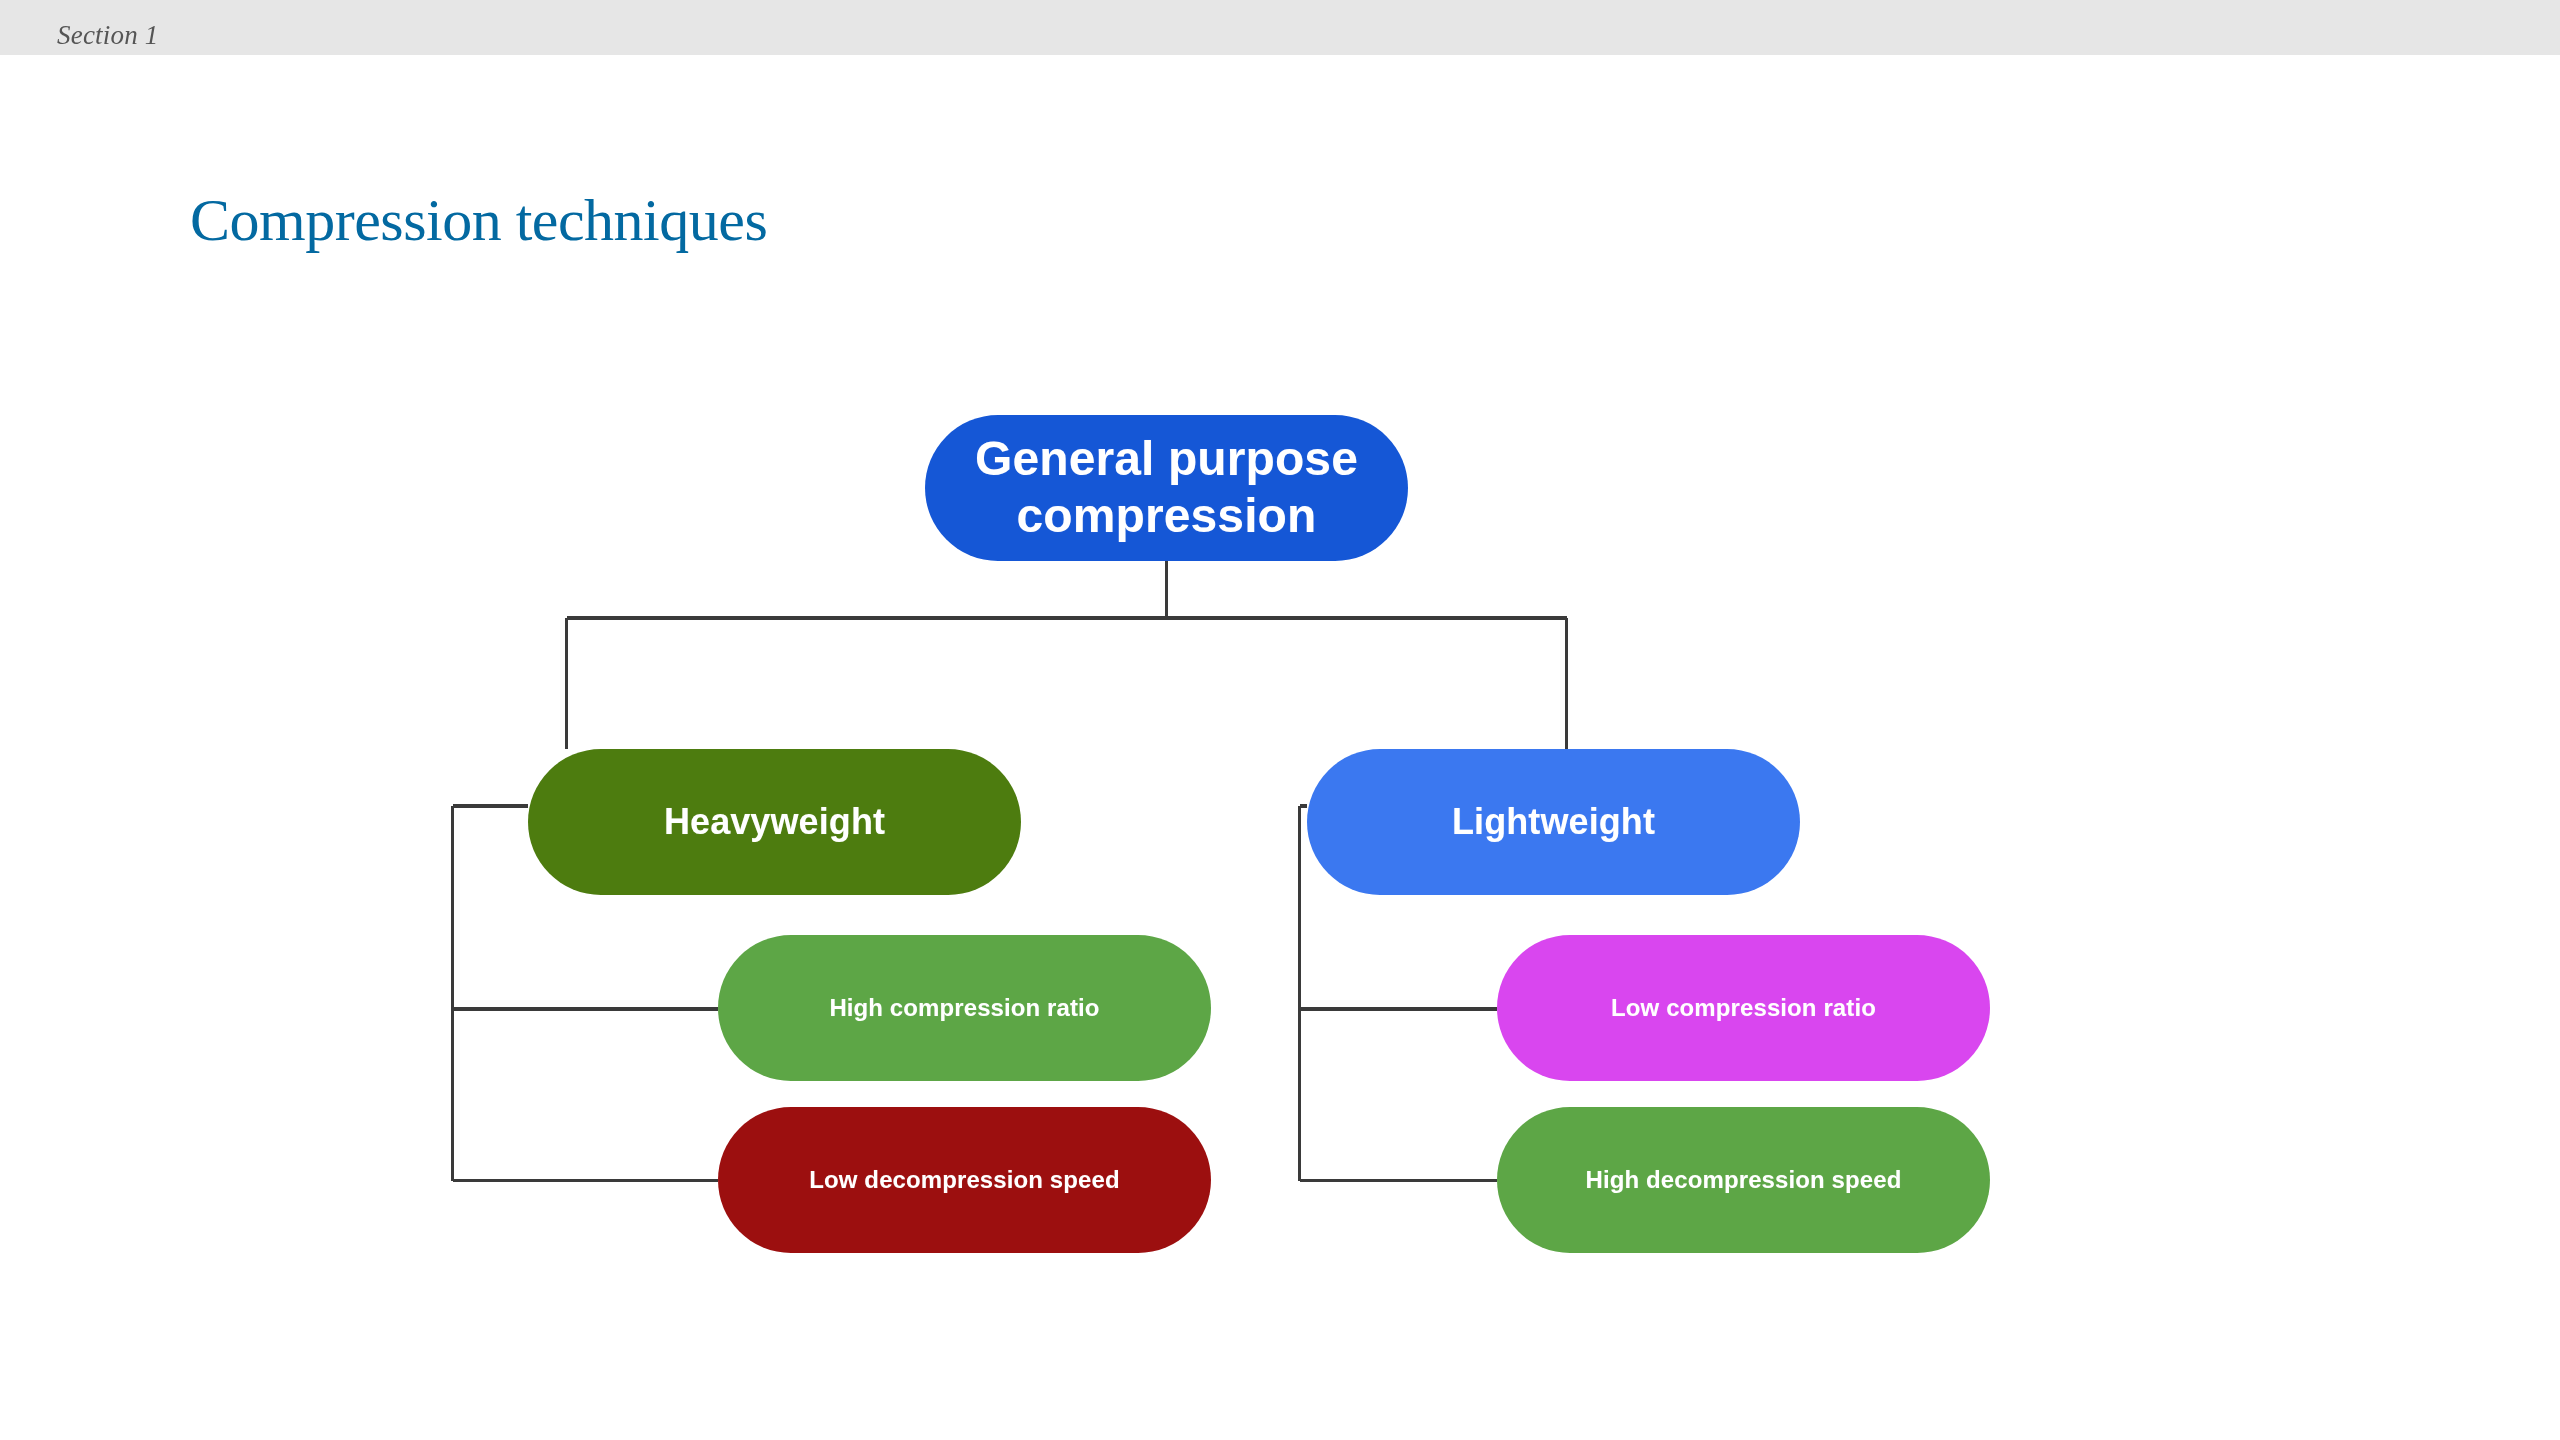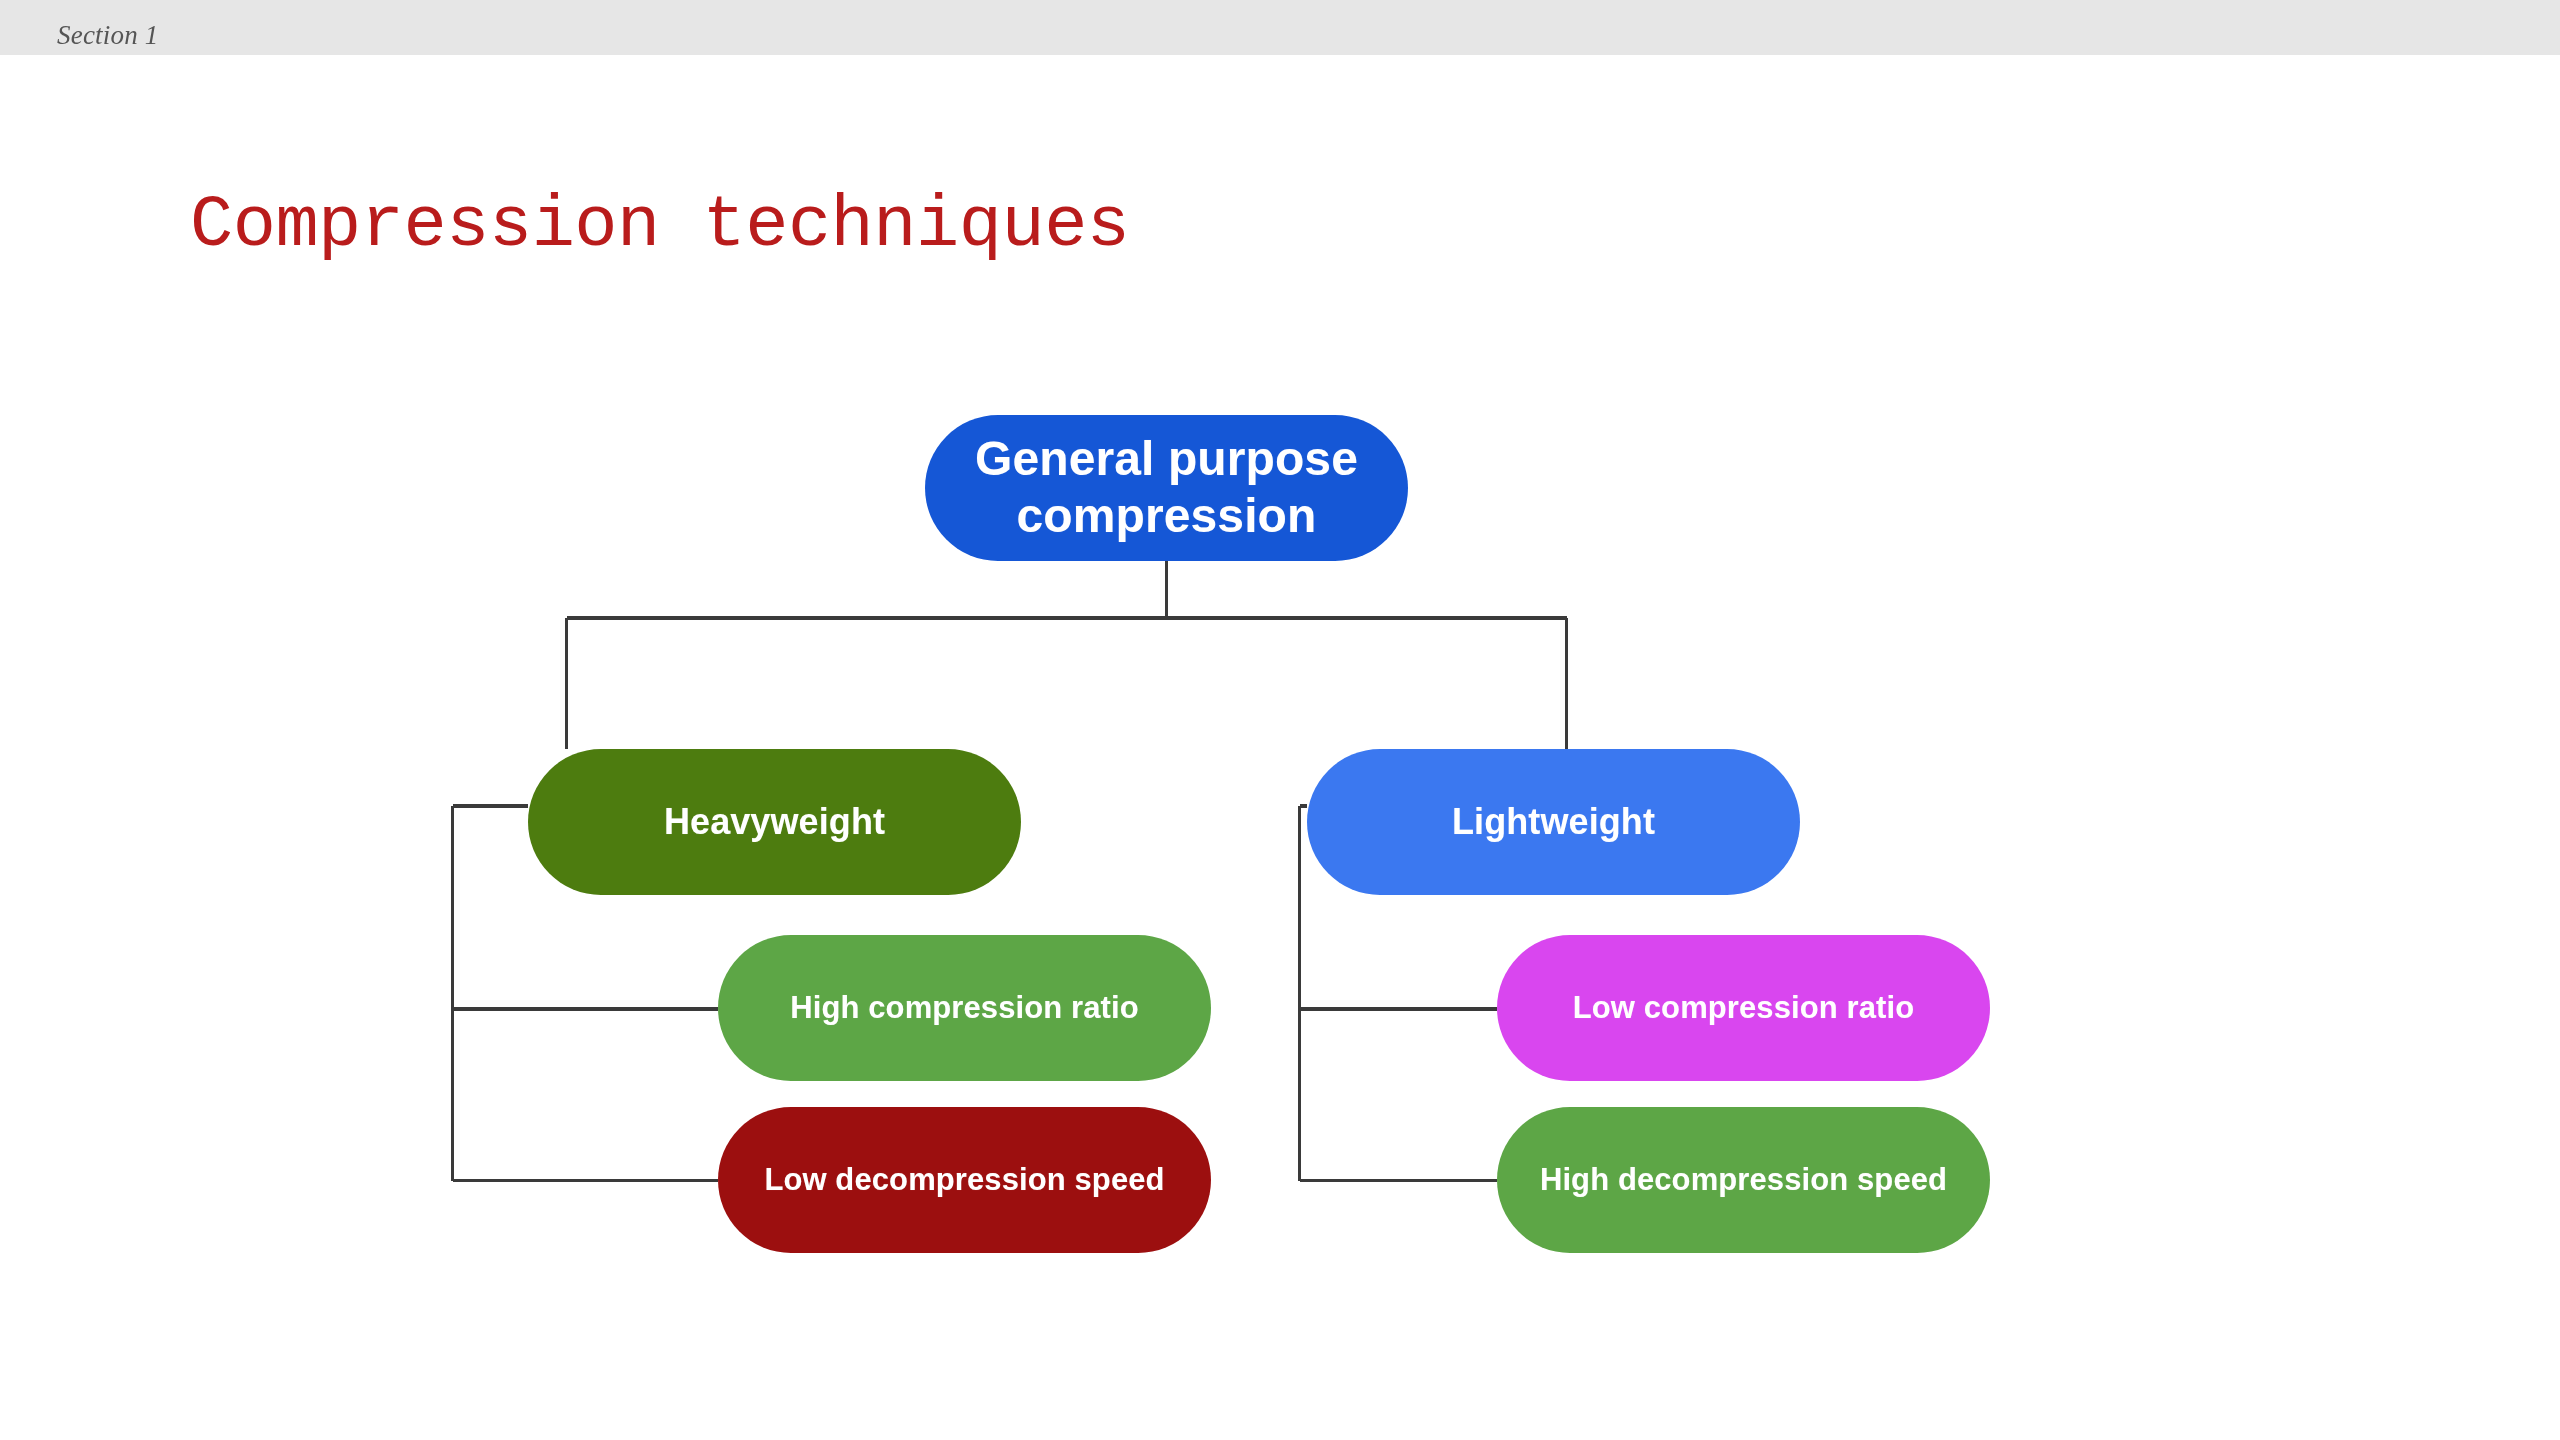--- a/index.html
+++ b/index.html
@@ -47,25 +47,25 @@
     top: 55px;
     width: 2560px;
     height: 1385px;
     background: #ffffff;
   }
 
   .slide-title {
     position: absolute;
     left: 190px;
     top: 135px;
-    font-family: Liberation Mono, monospace;
+    font-family: Liberation Serif, serif;
     font-weight: 300;
-    font-size: 72px;
+    font-size: 60px;
     line-height: 1.0;
-    color: #b91c1c;
+    color: #0369a1;
     letter-spacing: -0.5px;
     white-space: nowrap;
   }
 
   
   .diagram {
     position: absolute;
     left: 0;
     top: 0;
     width: 2560px;
@@ -110,21 +110,21 @@
     width: 493px;
     height: 146px;
     font-size: 36px;
   }
   .node-branch.left  { left: 528px; }
   .node-branch.right { left: 1307px; }
 
   .node-leaf {
     width: 493px;
     height: 146px;
-    font-size: 31px;
+    font-size: 24px;
   }
   .leaf-l1 { left: 718px;  top: 880px;  }
   .leaf-l2 { left: 718px;  top: 1052px; }
   .leaf-r1 { left: 1497px; top: 880px;  }
   .leaf-r2 { left: 1497px; top: 1052px; }
 </style>
 </head>
 <body>
 
 <div class="section-bar">

